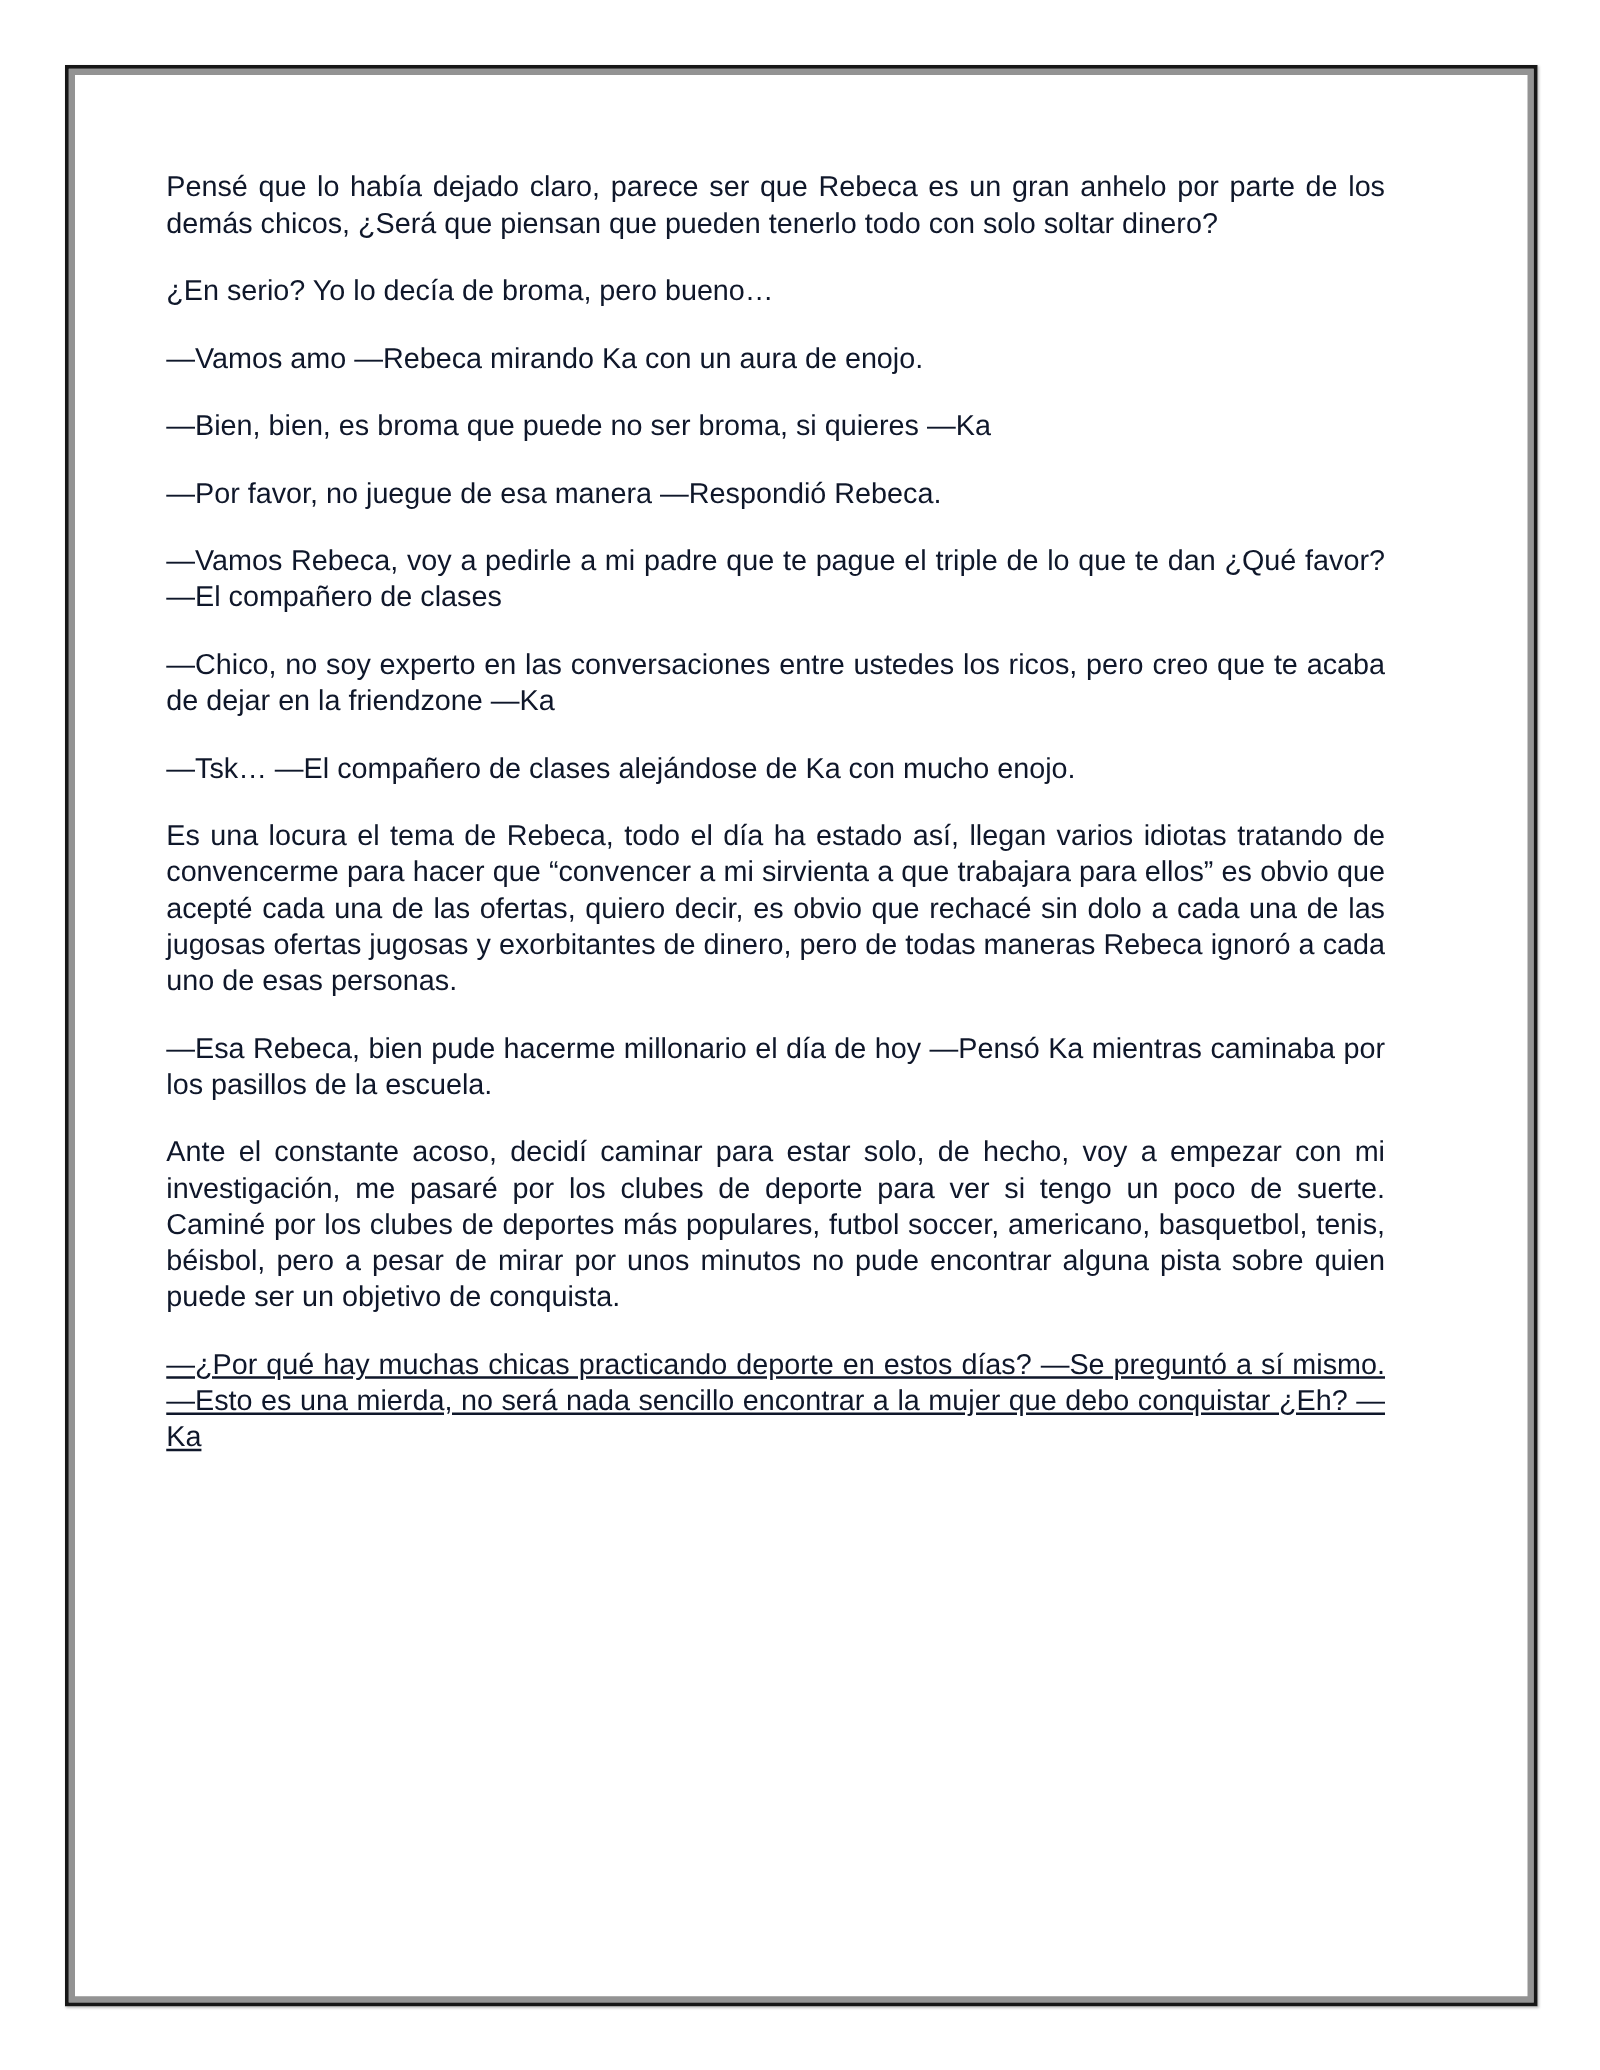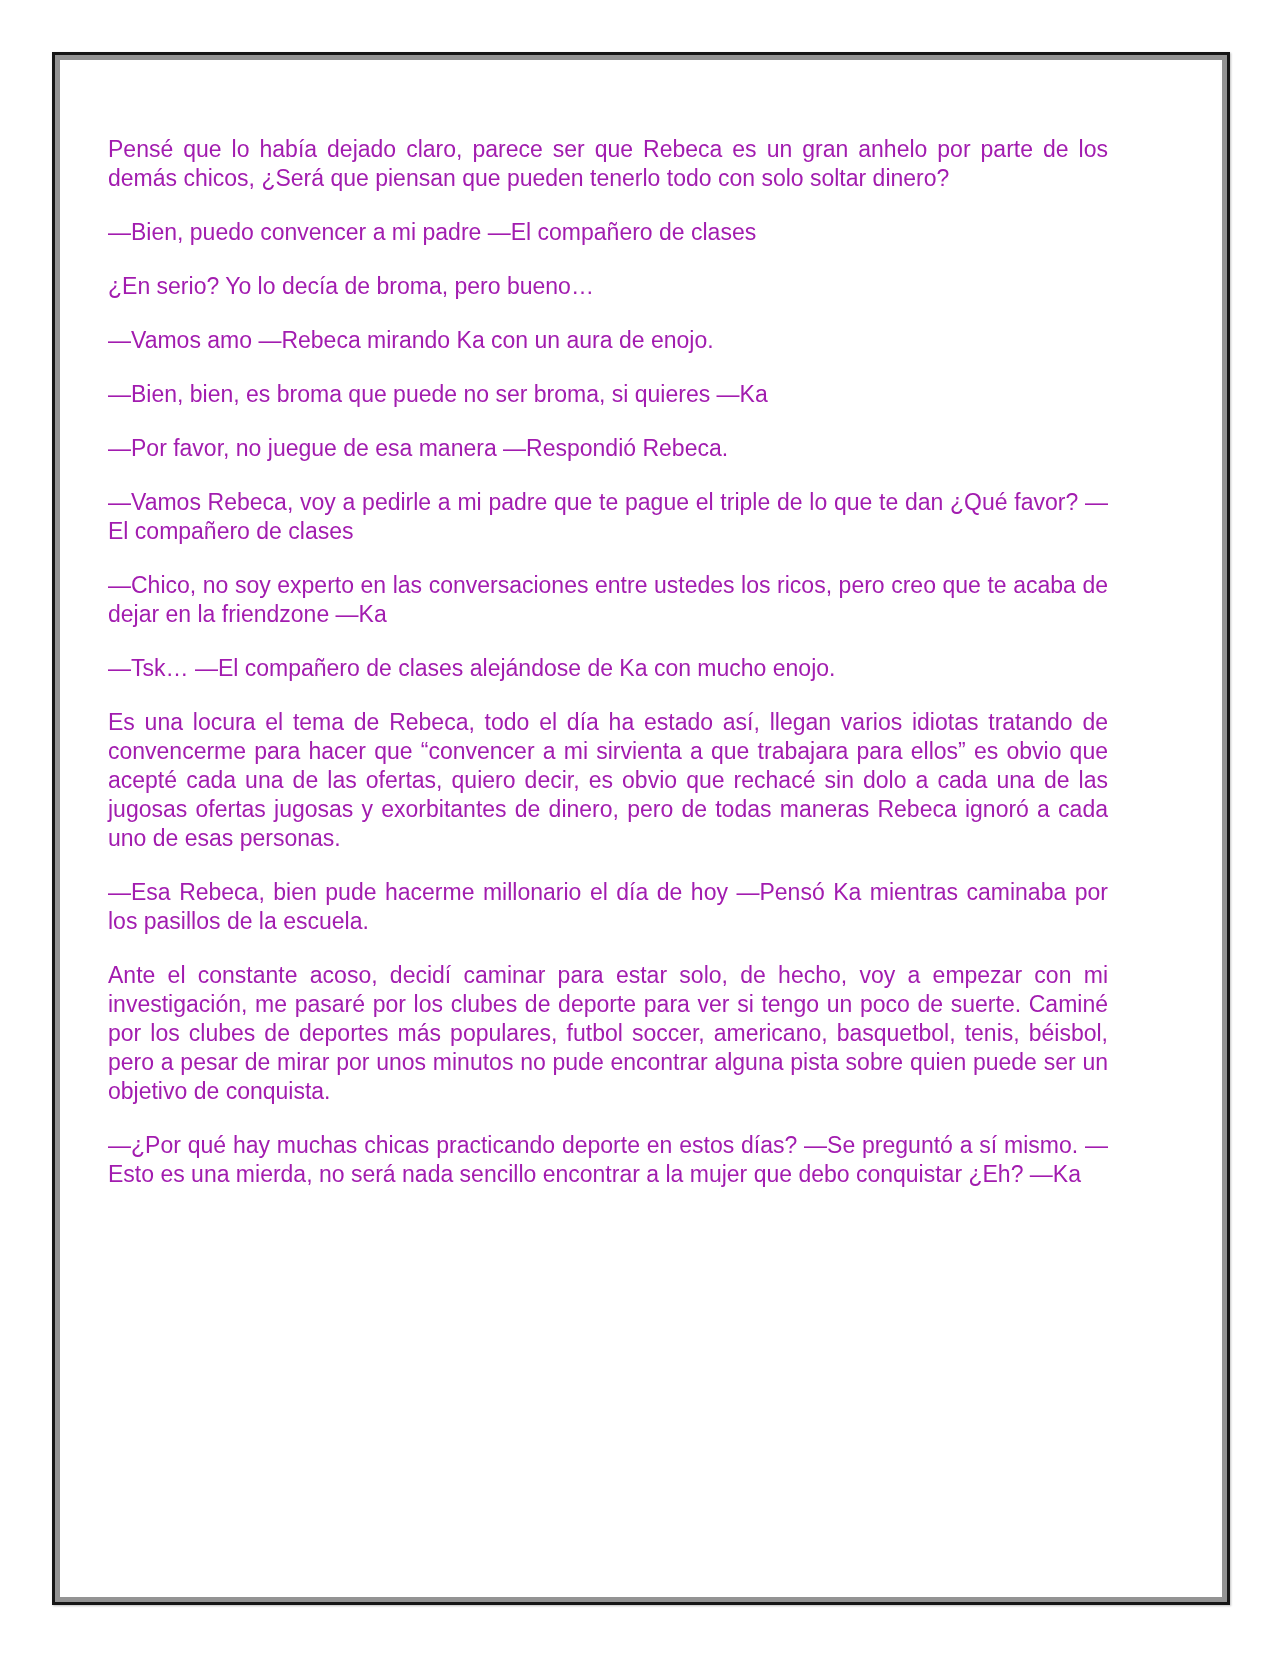--- a/index.html
+++ b/index.html
@@ -21,41 +21,41 @@
     height: 1553px;
     box-sizing: border-box;
     border: 3px solid #161616;
     box-shadow: inset 0 0 0 5px #939393, 1px 1px 2px rgba(0,0,0,0.25);
     background: #ffffff;
   }
   .content {
     box-sizing: border-box;
     width: 100%;
     height: 100%;
-    padding: 80px 119px 40px 53px;
+    padding: 80px 119px 40px 78px;
     overflow: hidden;
-    color: #a21caf;
+    color: #0f172a;
     font-size: 23px;
     line-height: 29px;
     text-align: justify;
   }
   .content p {
     margin: 0 0 25px 0;
   }
   .content p:last-child {
     margin-bottom: 0;
+    text-decoration: underline;
   }
 </style>
 </head>
 <body>
 
 <div class="frame">
   <div class="content">
     <p>Pensé que lo había dejado claro, parece ser que Rebeca es un gran anhelo por parte de los demás chicos, ¿Será que piensan que pueden tenerlo todo con solo soltar dinero?</p>
-    <p>—Bien, puedo convencer a mi padre —El compañero de clases</p>
     <p>¿En serio? Yo lo decía de broma, pero bueno…</p>
     <p>—Vamos amo —Rebeca mirando Ka con un aura de enojo.</p>
     <p>—Bien, bien, es broma que puede no ser broma, si quieres —Ka</p>
     <p>—Por favor, no juegue de esa manera —Respondió Rebeca.</p>
     <p>—Vamos Rebeca, voy a pedirle a mi padre que te pague el triple de lo que te dan ¿Qué favor? —El compañero de clases</p>
     <p>—Chico, no soy experto en las conversaciones entre ustedes los ricos, pero creo que te acaba de dejar en la friendzone —Ka</p>
     <p>—Tsk… —El compañero de clases alejándose de Ka con mucho enojo.</p>
     <p>Es una locura el tema de Rebeca, todo el día ha estado así, llegan varios idiotas tratando de convencerme para hacer que “convencer a mi sirvienta a que trabajara para ellos” es obvio que acepté cada una de las ofertas, quiero decir, es obvio que rechacé sin dolo a cada una de las jugosas ofertas jugosas y exorbitantes de dinero, pero de todas maneras Rebeca ignoró a cada uno de esas personas.</p>
     <p>—Esa Rebeca, bien pude hacerme millonario el día de hoy —Pensó Ka mientras caminaba por los pasillos de la escuela.</p>
     <p>Ante el constante acoso, decidí caminar para estar solo, de hecho, voy a empezar con mi investigación, me pasaré por los clubes de deporte para ver si tengo un poco de suerte. Caminé por los clubes de deportes más populares, futbol soccer, americano, basquetbol, tenis, béisbol, pero a pesar de mirar por unos minutos no pude encontrar alguna pista sobre quien puede ser un objetivo de conquista.</p>

